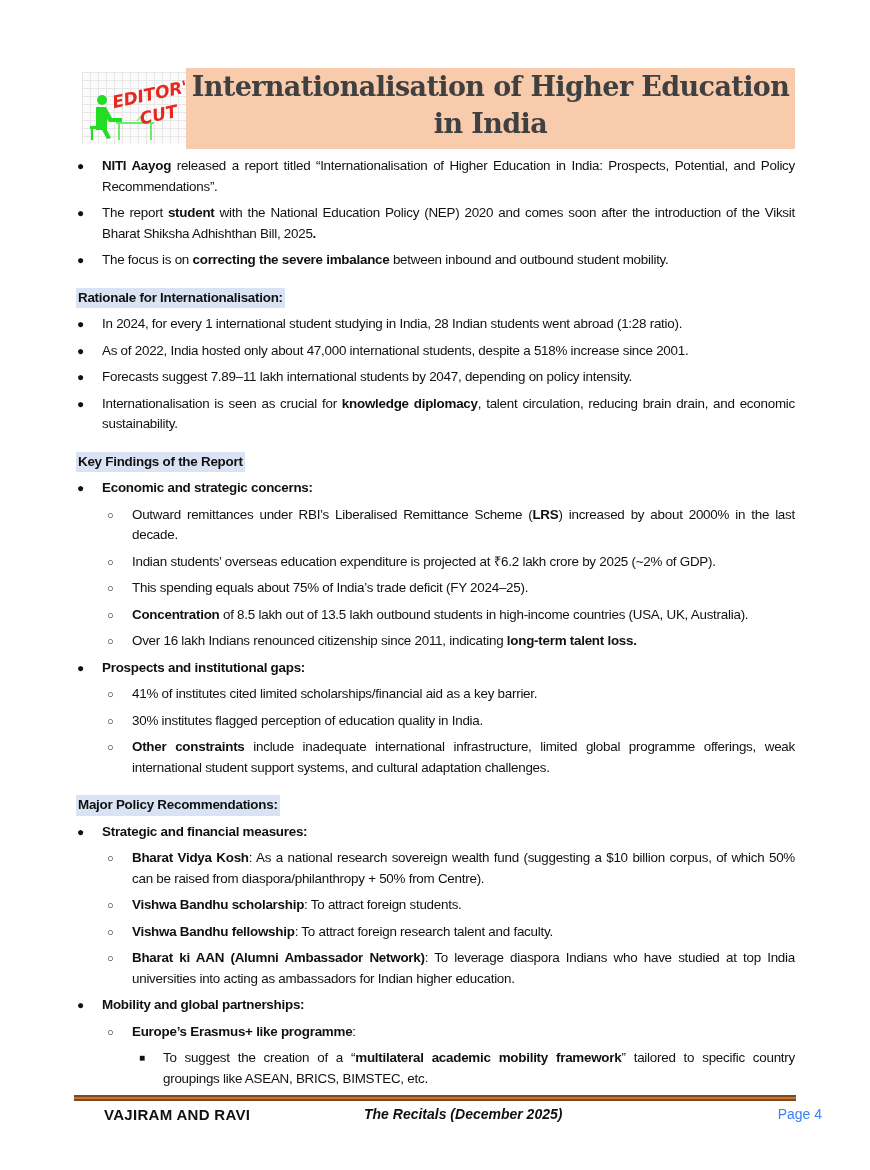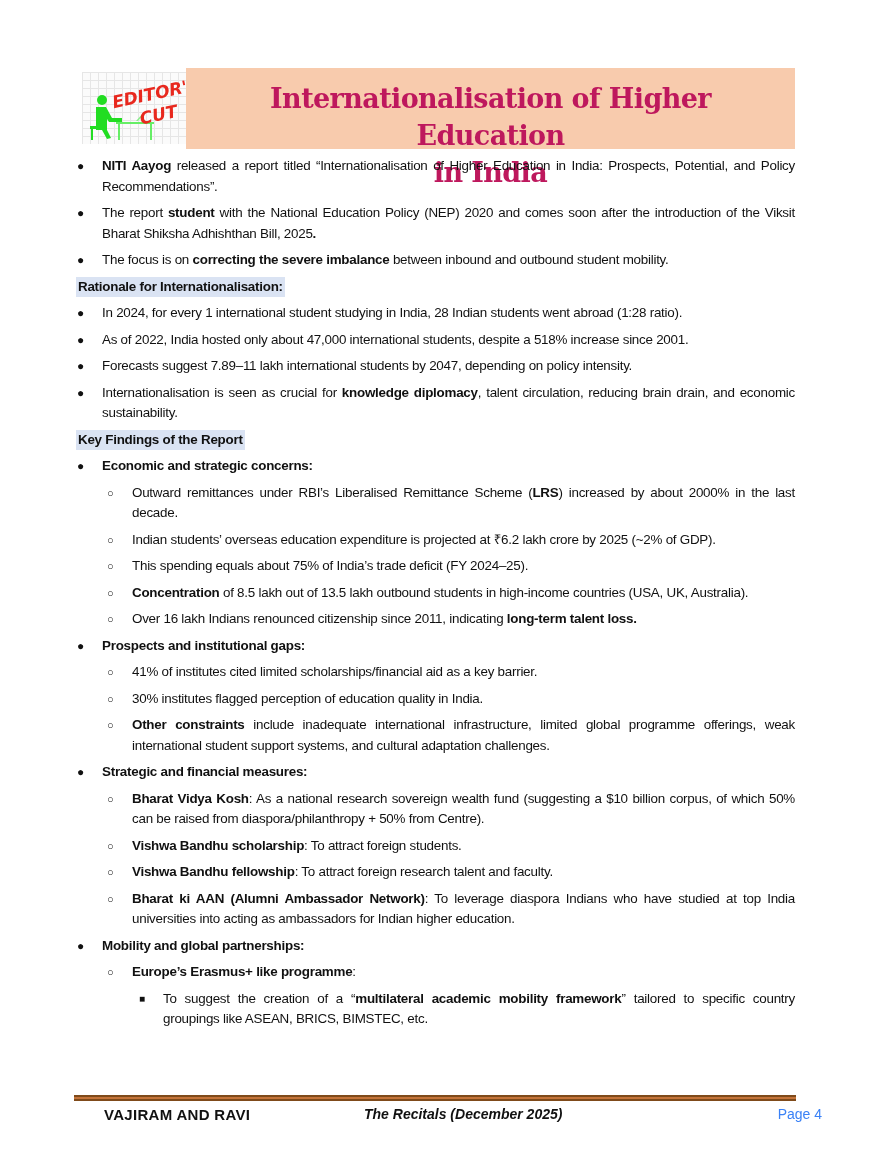--- a/index.html
+++ b/index.html
@@ -9,39 +9,39 @@
   .header { position: absolute; left: 78px; top: 66px; width: 718px; height: 82px; }
   .logo { position: absolute; left: 4px; top: 6px; width: 104px; height: 72px;
           background-color: #fbfbfb;
           background-image:
             linear-gradient(#e6e6e6 1px, transparent 1px),
             linear-gradient(90deg, #e6e6e6 1px, transparent 1px);
           background-size: 8px 8px; }
   .logo svg { position: absolute; left: 0; top: 0; }
   .title-box { position: absolute; left: 108px; top: 2px; width: 609px; height: 81px;
                background: #f8cbad; text-align: center; }
-  .title-box h1 { margin: 12px; padding-top: 0; font-family: "DejaVu Serif", serif;
-                  font-weight: bold; font-size: 27px; line-height: 37px; color: #be185d;
+  .title-box h1 { margin: 0; padding-top: 0; font-family: "DejaVu Serif", serif;
+                  font-weight: bold; font-size: 27px; line-height: 37px; color: #404040;
                   letter-spacing: -0.6px; }
 
   .content { position: absolute; left: 77px; top: 150px; width: 718px;
              font-size: 13.4px; line-height: 20.5px; letter-spacing: -0.25px; }
   .content b { font-weight: bold; }
 
   .item { position: relative; text-align: justify; }
   .l1 { padding-left: 25px; margin-top: 6px; }
   .l2 { padding-left: 55px; margin-top: 6px; }
   .l3 { padding-left: 86px; margin-top: 6px; }
   .bullet { position: absolute; top: 0; font-size: 12px; }
   .l1 > .bullet { left: 0; }
   .l2 > .bullet { left: 30px; font-size: 11px; }
   .l3 > .bullet { left: 62px; font-size: 10px; }
 
   .section-heading { display: inline-block; background: #dae3f3; font-weight: bold;
-                     padding: 0 2px; margin-top: 6px; margin-left: -1px; }
+                     padding: 0 2px; margin-top: 17px; margin-left: -1px; }
 
   .footer-rule { position: absolute; left: 74px; top: 1095px; width: 722px; height: 6px;
                  background: linear-gradient(#7f4a1a 0 2px, #c4743a 2px 4px, #7f4a1a 4px 6px); }
   .footer { position: absolute; left: 74px; top: 1106px; width: 722px; height: 22px; margin-left: 28px; }
   .footer .brand { position: absolute; left: 2px; top: 0; font-weight: bold; font-size: 15px;
                    letter-spacing: 0.3px; }
   .footer .pub { position: absolute; left: 262px; top: 0; font-weight: bold; font-style: italic;
                  font-size: 14px; }
   .footer .page { position: absolute; right: 2px; top: 0; font-size: 14px; color: #3b82f6; }
 </style>
@@ -96,20 +96,21 @@
       <div class="item l2"><span class="bullet">○</span>Indian students’ overseas education expenditure is projected at ₹6.2 lakh crore by 2025 (~2% of GDP).</div>
       <div class="item l2"><span class="bullet">○</span>This spending equals about 75% of India’s trade deficit (FY 2024–25).</div>
       <div class="item l2"><span class="bullet">○</span><b>Concentration</b> of 8.5 lakh out of 13.5 lakh outbound students in high-income countries (USA, UK, Australia).</div>
       <div class="item l2"><span class="bullet">○</span>Over 16 lakh Indians renounced citizenship since 2011, indicating <b>long-term talent loss.</b></div>
       <div class="item l1"><span class="bullet">●</span><b>Prospects and institutional gaps:</b></div>
       <div class="item l2"><span class="bullet">○</span>41% of institutes cited limited scholarships/financial aid as a key barrier.</div>
       <div class="item l2"><span class="bullet">○</span>30% institutes flagged perception of education quality in India.</div>
       <div class="item l2"><span class="bullet">○</span><b>Other constraints</b> include inadequate international infrastructure, limited global programme offerings, weak international student support systems, and cultural adaptation challenges.</div>
     </div>
 
+  <div class="section-heading">Major Policy Recommendations:</div>
   <div id="recommendations">
       <div class="item l1"><span class="bullet">●</span><b>Strategic and financial measures:</b></div>
       <div class="item l2"><span class="bullet">○</span><b>Bharat Vidya Kosh</b>: As a national research sovereign wealth fund (suggesting a $10 billion corpus, of which 50% can be raised from diaspora/philanthropy + 50% from Centre).</div>
       <div class="item l2"><span class="bullet">○</span><b>Vishwa Bandhu scholarship</b>: To attract foreign students.</div>
       <div class="item l2"><span class="bullet">○</span><b>Vishwa Bandhu fellowship</b>: To attract foreign research talent and faculty.</div>
       <div class="item l2"><span class="bullet">○</span><b>Bharat ki AAN (Alumni Ambassador Network)</b>: To leverage diaspora Indians who have studied at top India universities into acting as ambassadors for Indian higher education.</div>
       <div class="item l1"><span class="bullet">●</span><b>Mobility and global partnerships:</b></div>
       <div class="item l2"><span class="bullet">○</span><b>Europe’s Erasmus+ like programme</b>:</div>
       <div class="item l3"><span class="bullet">■</span>To suggest the creation of a “<b>multilateral academic mobility framework</b>” tailored to specific country groupings like ASEAN, BRICS, BIMSTEC, etc.</div>
     </div>

